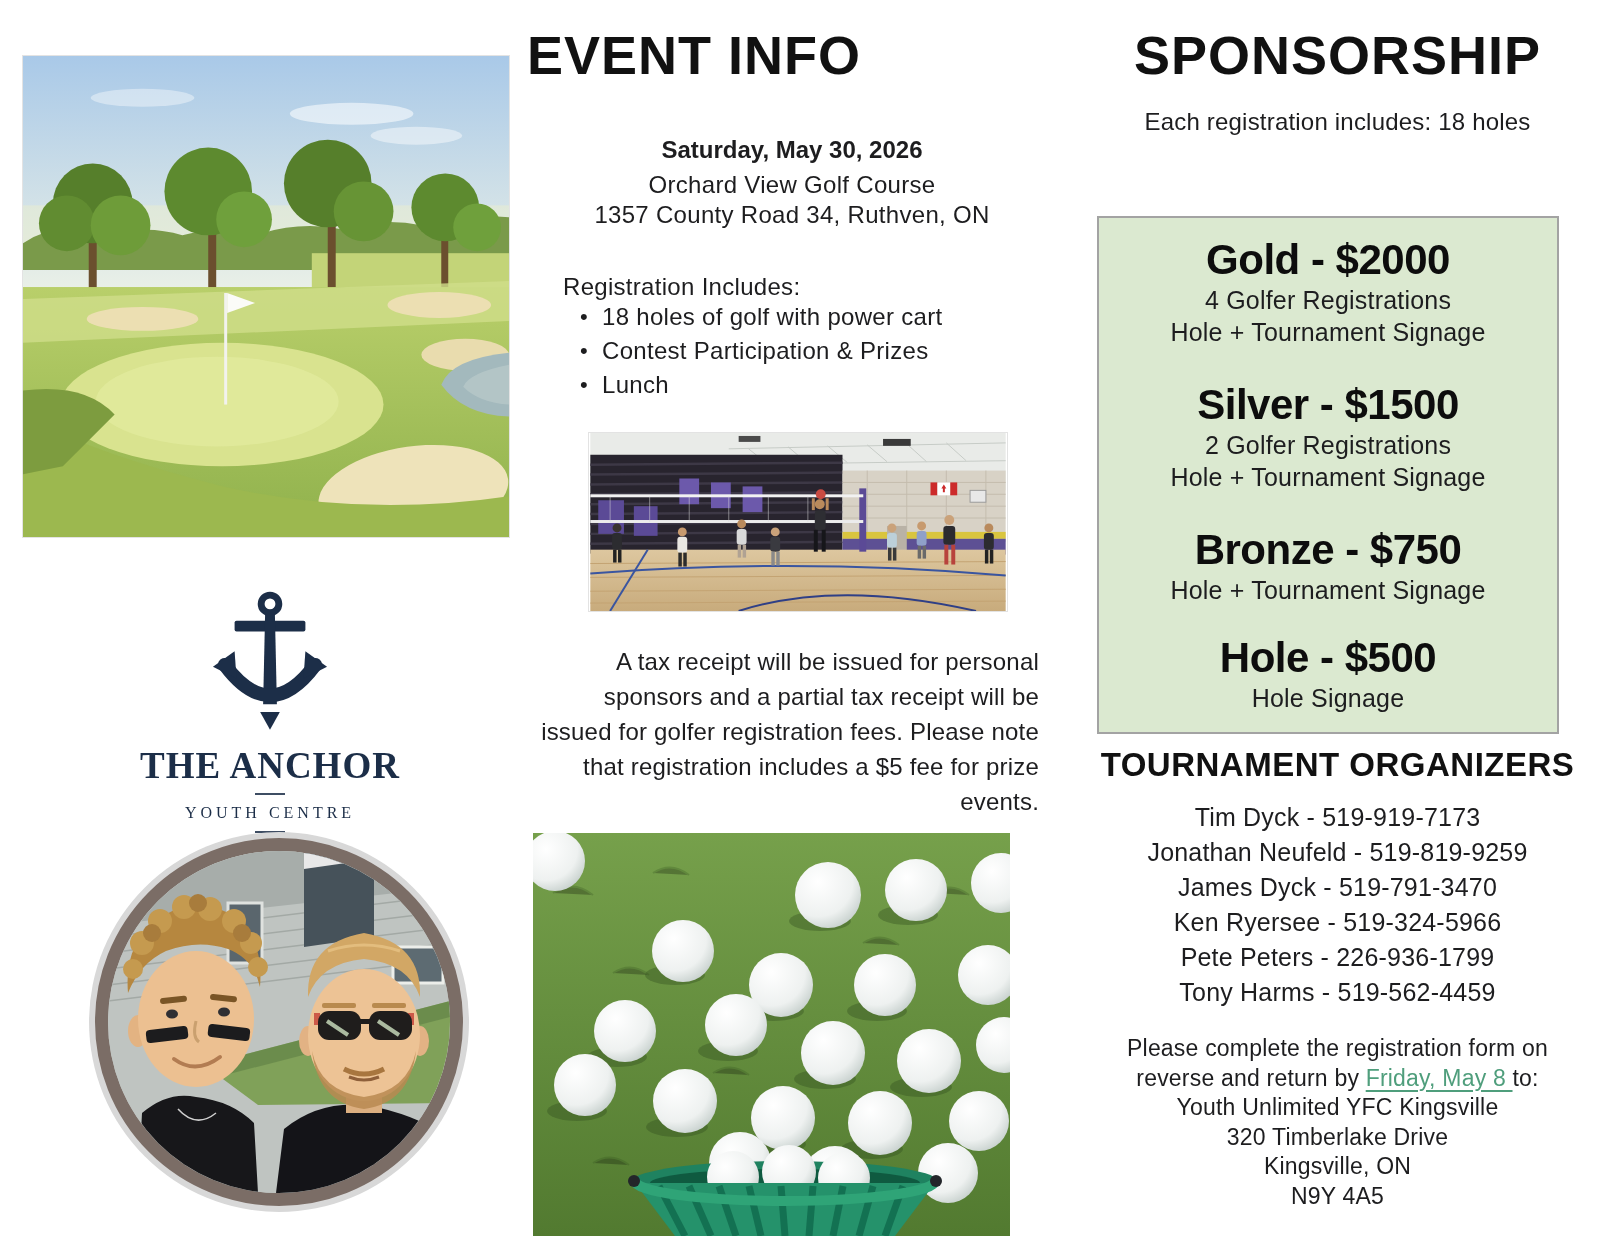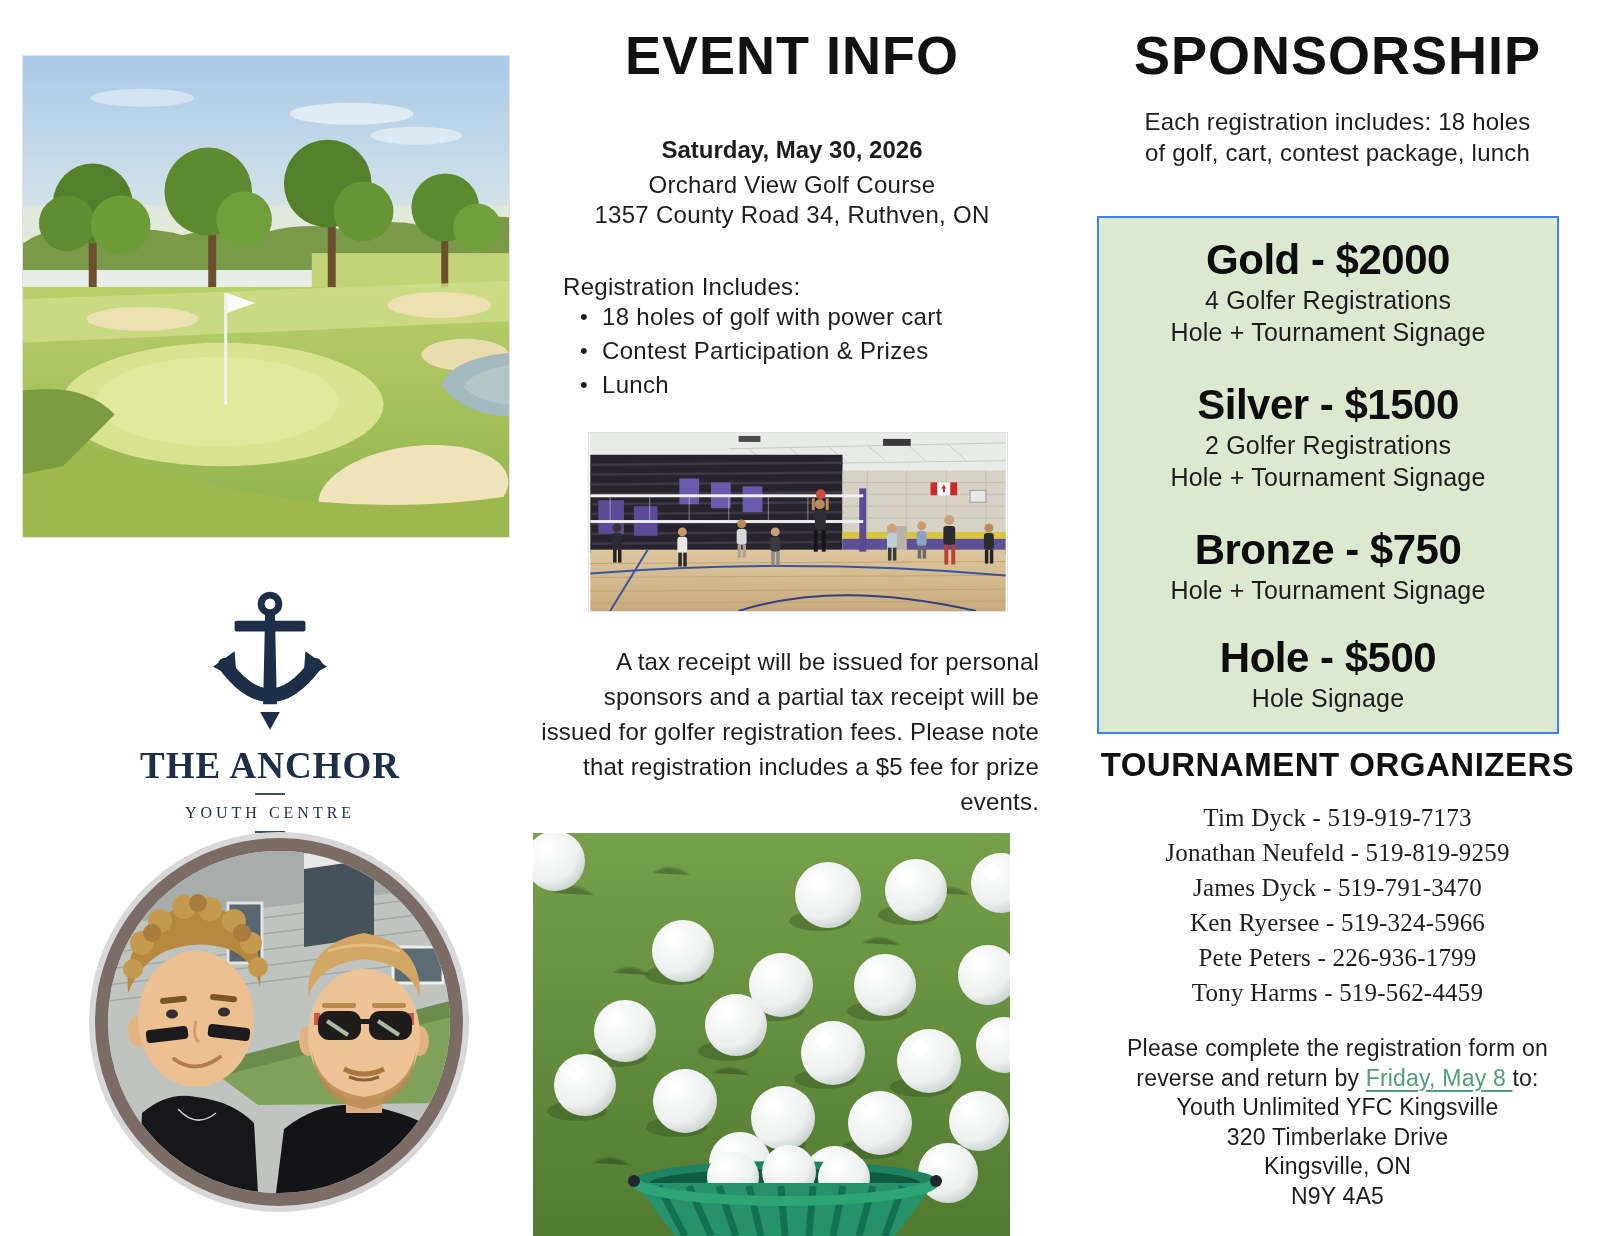--- a/index.html
+++ b/index.html
@@ -16,44 +16,44 @@
   .logo-block{left:115px;top:588px;width:310px;text-align:center;}
   .logo-title{font-family:"Liberation Serif","DejaVu Serif",serif;font-weight:bold;
     font-size:37px;letter-spacing:1px;color:#1c2e48;margin-top:10px;}
   .logo-sub{margin-top:6px;font-family:"Liberation Serif","DejaVu Serif",serif;
     font-size:16px;letter-spacing:4px;color:#1c2e48;display:flex;align-items:center;justify-content:center;gap:9px;flex-direction:column;}
   .logo-dash{display:inline-block;width:30px;height:2px;background:#1c2e48;opacity:.85;}
   .selfie-wrap{left:95px;top:838px;width:342px;height:342px;border-radius:50%;
     border:13px solid #7b6d66;box-shadow:0 0 0 6px #d8d8d8;overflow:hidden;background:#bfc4c1;}
 
   
-  .mid-title{left:527px;top:24px;width:530px;text-align:center;font-size:54px;
+  .mid-title{left:527px;top:24px;width:530px;font-size:54px;
     font-weight:800;letter-spacing:1px;color:#111;}
   .mid-date{left:527px;top:112px;width:530px;text-align:center;font-size:24px;font-weight:bold;margin-top:24px;}
   .mid-venue{left:527px;top:170px;width:530px;text-align:center;font-size:24px;line-height:30px;letter-spacing:.3px;}
   .reg-head{left:563px;top:273px;font-size:24px;letter-spacing:.3px;}
   .reg-list{left:578px;top:300px;width:440px;font-size:24px;line-height:34px;letter-spacing:.3px;}
   .reg-item{padding-left:24px;position:relative;}
   .reg-item::before{content:"•";position:absolute;left:2px;top:0;font-size:22px;}
   .gym-photo{left:588px;top:432px;width:420px;height:180px;}
   .tax-note{left:533px;top:644px;width:506px;text-align:right;font-size:24px;line-height:35px;letter-spacing:.2px;}
   .balls-photo{left:533px;top:833px;width:477px;height:403px;border:none;}
 
   
   .sp-title{left:1085px;top:24px;width:505px;text-align:center;font-size:54px;
     font-weight:800;letter-spacing:1px;color:#111;}
   .sp-intro{left:1085px;top:106px;width:505px;text-align:center;font-size:24px;line-height:31px;letter-spacing:.2px;}
   .tier-box{left:1097px;top:216px;width:462px;height:518px;box-sizing:border-box;
-    background:#dbe9d0;border:2px solid #3b82f6;text-align:center;padding-top:18px;}
+    background:#dbe9d0;border:2px solid #a3a3a3;text-align:center;padding-top:18px;}
   .tier{margin-bottom:33px;}
   .tier-label{font-size:42px;line-height:48px;font-weight:800;color:#0d0d0d;letter-spacing:-.5px;}
   .tier-benefit{font-size:25px;line-height:32px;letter-spacing:.2px;}
   .org-title{left:1085px;top:746px;width:505px;text-align:center;font-size:33px;
     font-weight:800;letter-spacing:.5px;color:#111;}
-  .org-list{left:1085px;top:800px;width:505px;text-align:center;font-size:25px;line-height:35px;letter-spacing:.2px;font-family:Liberation Serif, serif;}
+  .org-list{left:1085px;top:800px;width:505px;text-align:center;font-size:25px;line-height:35px;letter-spacing:.2px;}
   .rt-footer{left:1080px;top:1034px;width:515px;text-align:center;font-size:23px;line-height:29.5px;letter-spacing:.2px;}
   .deadline-link{color:#4f9e7c;text-decoration:underline;text-underline-offset:4px;cursor:pointer;}
 </style>
 </head>
 <body>
 
 <div class="page">
 
   <div class="abs photo golf-photo">
     <svg width="486" height="481" viewBox="0 0 488 483">
@@ -453,21 +453,20 @@
       </g>
       <path d="M102,348 A150,20 0 0,0 402,348" fill="none" stroke="#2fa477" stroke-width="10"></path>
       <circle cx="101" cy="348" r="6" fill="#23262a"></circle>
       <circle cx="403" cy="348" r="6" fill="#23262a"></circle>
     </svg>
   </div>
 
   <h1 class="abs sp-title" style="margin:0">SPONSORSHIP</h1>
   <div class="abs sp-intro">
     <div>Each registration includes: 18 holes</div>
-    <div>of golf, cart, contest package, lunch</div>
   </div>
 
   <div class="abs tier-box">
     <div class="tier">
       <div class="tier-label">Gold - $2000</div>
       <div class="tier-benefit">4 Golfer Registrations</div>
       <div class="tier-benefit">Hole + Tournament Signage</div>
     </div>
     <div class="tier">
       <div class="tier-label">Silver - $1500</div>

